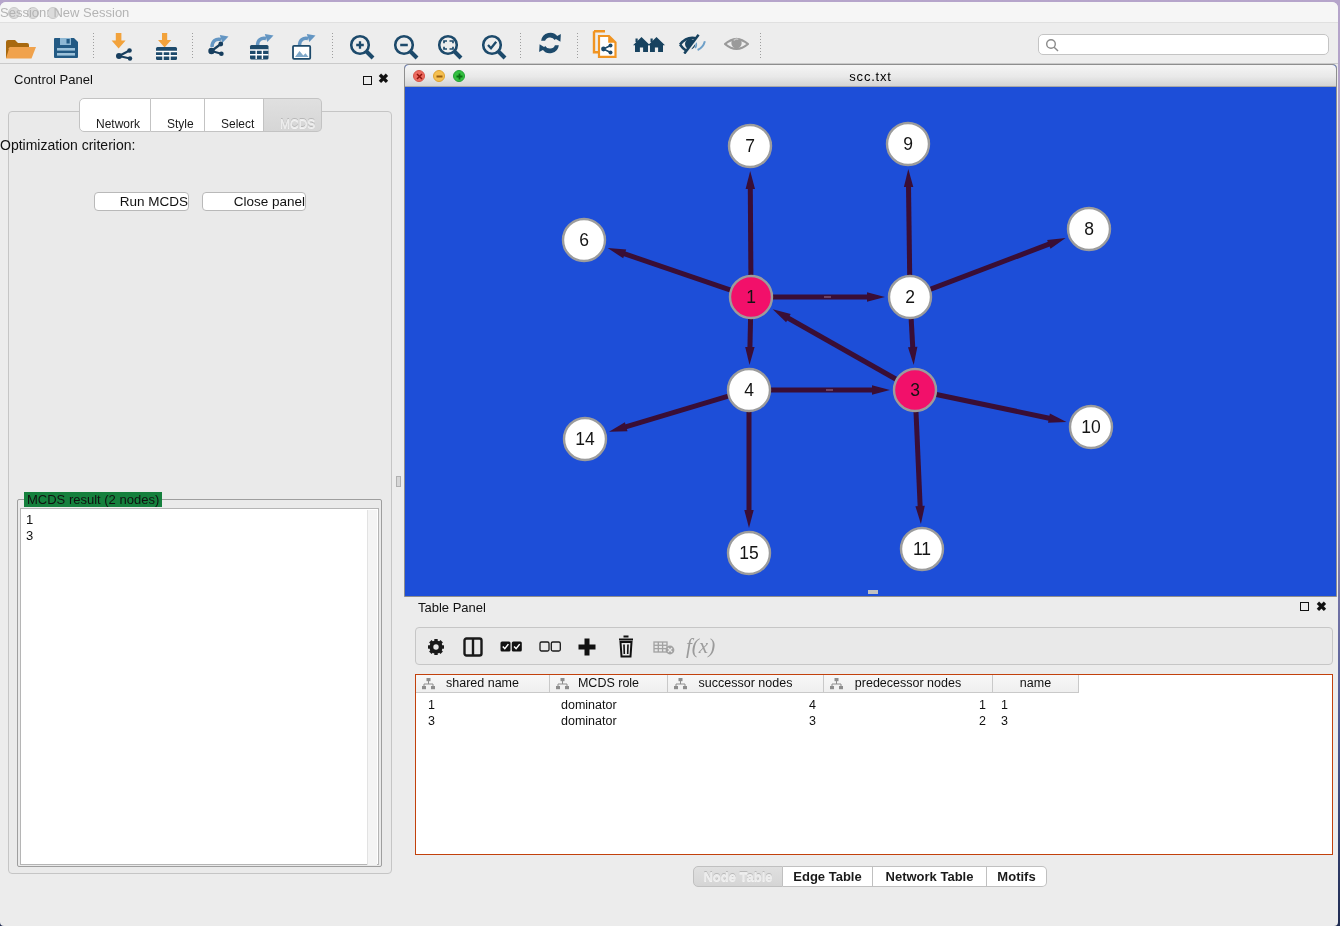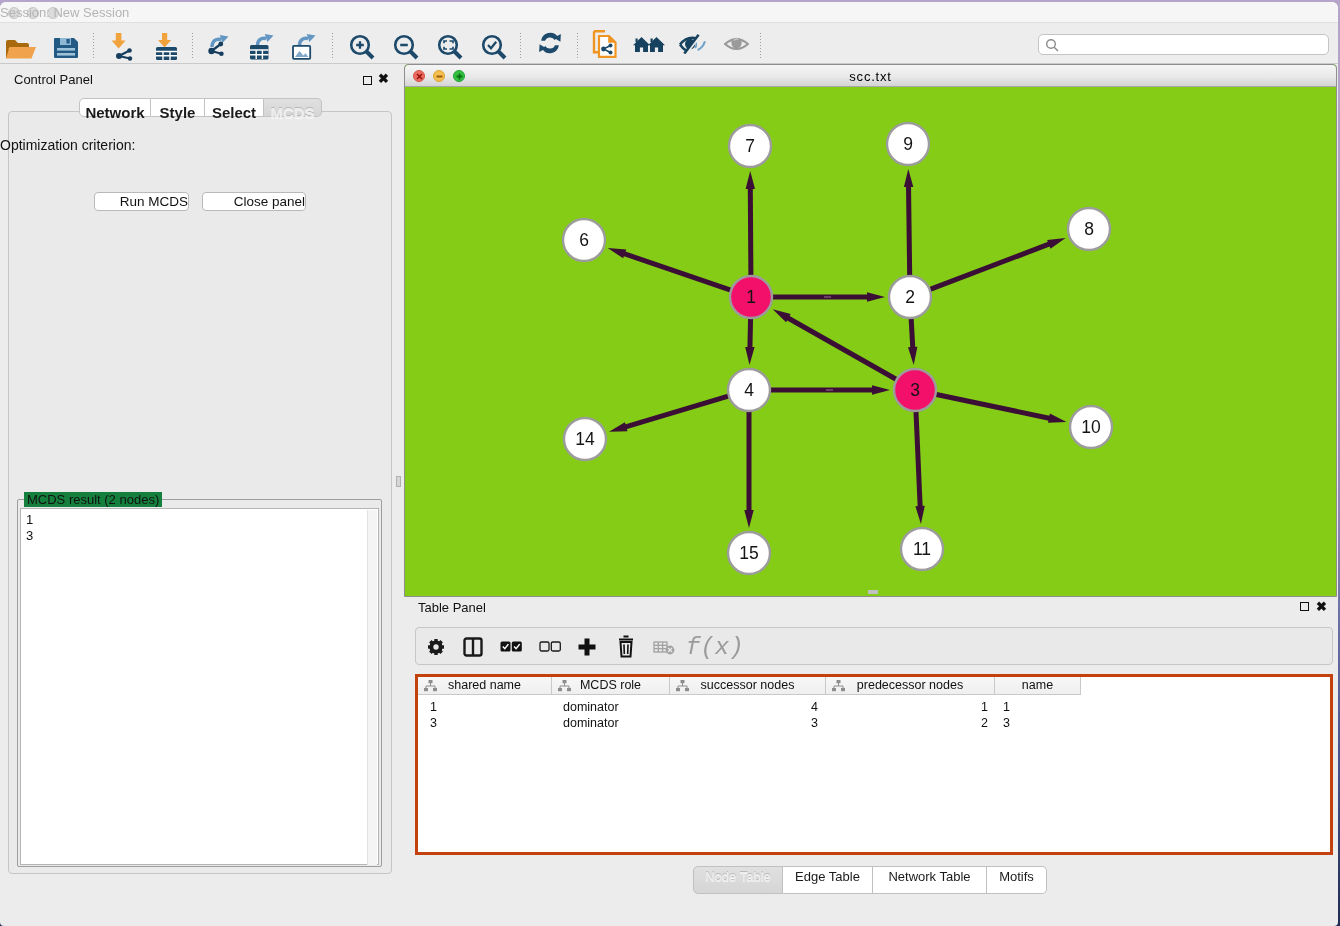--- a/index.html
+++ b/index.html
@@ -10,46 +10,46 @@
 .ttl{position:absolute;top:3px;left:0;width:100%;text-align:left;font-size:13px;color:#b4b4b4}
 .toolbar{position:absolute;left:0;top:21px;width:100%;height:41px;background:#ededed;border-bottom:1px solid #cacaca}
 .sep{position:absolute;top:10px;height:26px;width:1px;background-image:linear-gradient(#9e9e9e 1px,transparent 1px);background-size:1px 3px}
 .ticon{position:absolute;top:4px}
 
 .cptitle{position:absolute;left:14px;top:70px;font-size:13px;color:#111}
 .wc-sq{position:absolute;width:9px;height:9px;border:1.5px solid #111}
 .wc-x{position:absolute;font-size:13px;font-weight:700;color:#111;line-height:10px}
 .cpbox{position:absolute;left:8px;top:109px;width:384px;height:763px;background:#eaeaea;border:1px solid #c5c5c5;border-radius:4px}
 .tabrow{position:absolute;top:96px;left:79px;height:19px;display:flex;z-index:3}
-.tab{height:19px;line-height:18px;font-size:15px;font-weight:700;color:#1a1a1a;background:#fff;border:1px solid #c3c3c3;border-left:none;padding:5px;text-align:center}
+.tab{height:19px;line-height:18px;font-size:12px;font-weight:400;color:#1a1a1a;background:#fff;border:1px solid #c3c3c3;border-left:none;padding:16px;text-align:center}
 .tab.first{border-left:1px solid #c3c3c3;border-radius:5px 0 0 5px}
 .tab.sel{background:linear-gradient(#e0e0e0,#d6d6d6);color:#ececec;text-shadow:0 1px 0 rgba(255,255,255,0.7),0 -1px 0 rgba(150,150,150,0.5);border-radius:0 5px 5px 0}
 .optlbl{position:absolute;left:0;top:135px;width:400px;text-align:left;font-size:14px;color:#111}
 .combo{position:absolute;left:44px;top:159px;width:310px;height:18px;background:#fff;border:1px solid #b9b9b9;border-radius:4px;font-size:13px;color:#111;line-height:17px;padding-left:13px}
 .btn{position:absolute;height:19px;background:#fff;border:1px solid #b9b9b9;border-radius:4px;font-size:13.5px;color:#111;text-align:right;line-height:17px}
 .fieldset{position:absolute;left:17px;top:497px;width:365px;height:368px;border:1px solid #9e9e9e;border-radius:2px}
 .fieldlbl{position:absolute;left:6px;top:-8px;background:#15803d;padding:0 3px;font-size:13px;color:#111}
 .fieldwhite{position:absolute;left:2px;top:8px;width:359px;height:357px;background:#fff;border:1px solid #b5b5b5}
 .scrolltrack{position:absolute;right:1px;top:1px;width:10px;height:355px;background:#f4f4f4;border-left:1px solid #e2e2e2}
 .mcdsline{position:absolute;left:5px;font-size:13px;color:#111}
 
-.netwin{position:absolute;left:404px;top:62px;width:933px;height:533px;border:1px solid #8e8e8e;border-radius:4px 4px 0 0;background:#84cc16}
+.netwin{position:absolute;left:404px;top:62px;width:933px;height:533px;border:1px solid #8e8e8e;border-radius:4px 4px 0 0;background:#1d4ed8}
 .nettitle{position:absolute;left:0;top:0;width:100%;height:22px;background:linear-gradient(#f5f5f5 0%,#e9e9e9 55%,#d4d4d4 100%);border-bottom:1px solid #a8a8a8;border-radius:4px 4px 0 0}
 .nt-txt{position:absolute;width:100%;text-align:center;top:4px;font-size:13px;color:#000;letter-spacing:0.8px}
 .tlight{position:absolute;top:4.5px;width:12px;height:12px;border-radius:50%}
 .graph{position:absolute;left:0;top:22px}
 
 .tptitle{position:absolute;left:418px;top:598px;font-size:13px;color:#111}
 .tptools{position:absolute;left:415px;top:625px;width:918px;height:38px;background:#e9e9e9;border:1px solid #c6c6c6;border-radius:4px}
-.tbox{position:absolute;left:415px;top:672px;width:918px;height:181px;background:#fff;border:3px solid #c2410c}
+.tbox{position:absolute;left:415px;top:672px;width:918px;height:181px;background:#fff;border:1px solid #c2410c}
 .th{position:absolute;top:0;height:18px;background:linear-gradient(#f7f7f7,#efefef);border-right:1px solid #c9c9c9;border-bottom:1px solid #c9c9c9;font-size:12.5px;color:#111;text-align:center;line-height:17px}
 .treeicon{position:absolute;left:6px;top:3px}
 .cell{position:absolute;font-size:12.5px;color:#111;height:16px;line-height:16px}
 .btabrow{position:absolute;top:864px;left:693px;height:20px;display:flex;z-index:3}
-.btab{height:28px;line-height:19px;font-size:13px;font-weight:400;color:#1a1a1a;background:#fff;border:1px solid #c0c0c0;border-left:none;padding:0;text-align:center}
+.btab{height:21px;line-height:19px;font-size:13px;font-weight:700;color:#1a1a1a;background:#fff;border:1px solid #c0c0c0;border-left:none;padding:0;text-align:center}
 .btab.sel{background:linear-gradient(#e0e0e0,#d5d5d5);color:#ececec;text-shadow:0 1px 0 rgba(255,255,255,0.7),0 -1px 0 rgba(150,150,150,0.5);border-radius:5px 0 0 5px;border-left:1px solid #c0c0c0}
 .btab.last{border-radius:0 5px 5px 0}
 
 .sbar{position:absolute;left:0;top:888px;width:100%;height:36px;background:#ececec;border-top:1px solid #cfcfcf}
 .listbtn{position:absolute;left:10px;top:8px;width:28px;height:21px;background:#fdfdfd;border:1px solid #ababab;border-radius:2px}
 .membtn{position:absolute;right:9px;top:7px;width:74px;height:23px;background:#fbfbfb;border:1px solid #ababab;border-radius:3px;font-size:12.5px;color:#111;text-align:center;line-height:21px}
 </style></head><body>
 <div class="win">
 <div class="tbar">
  <div class="tl" style="left:8px"></div>
@@ -354,21 +354,21 @@
    <rect x="1" y="2" width="13" height="10"></rect>
         <line x1="1" y1="5.3" x2="14" y2="5.3"></line>
         <line x1="1" y1="8.6" x2="14" y2="8.6"></line>
    <line x1="5.3" y1="2" x2="5.3" y2="12"></line>
         <line x1="9.6" y1="2" x2="9.6" y2="12"></line>
   </g>
   <circle cx="17" cy="10" r="4.4" fill="#a2a2a2"></circle>
   <path d="M15 8 l4 4 M19 8 l-4 4" stroke="#e9e9e9" stroke-width="1.3"></path>
  </svg>
 
- <div class="abs" style="left:686px;top:632px;font-family:Liberation Mono, monospace;font-style:italic;font-size:24px;color:#9b9b9b">f(x)</div>
+ <div class="abs" style="left:686px;top:632px;font-family:Liberation Serif, serif;font-style:italic;font-size:21px;color:#9b9b9b">f(x)</div>
 <div class="tbox">
  <div class="th" style="left:0;width:134px"><svg class="treeicon" width="13" height="12" viewBox="0 0 13 12">
           <g fill="#8d8d8d">
             <rect x="4.5" y="0" width="4" height="3.2"></rect>
             <rect x="0" y="8" width="4" height="3.2"></rect>
             <rect x="9" y="8" width="4" height="3.2"></rect>
           </g>
           <path d="M6.5 3 v3 M2 8 V6 h9 v2" stroke="#8d8d8d" fill="none" stroke-width="1"></path>
         </svg>shared name</div>
  <div class="th" style="left:134px;width:118px"><svg class="treeicon" width="13" height="12" viewBox="0 0 13 12">

